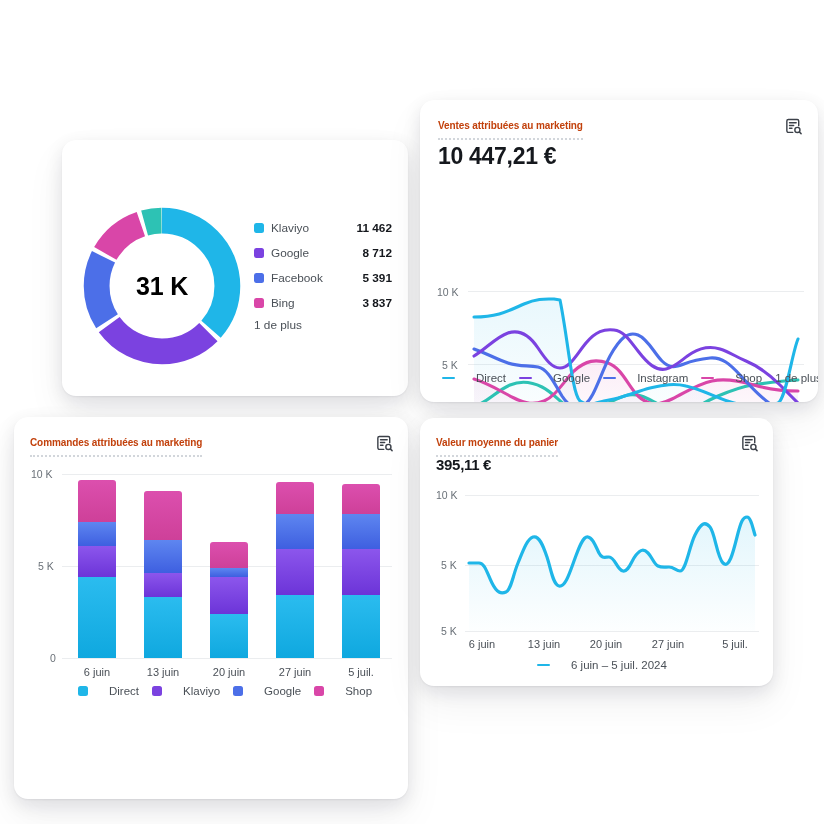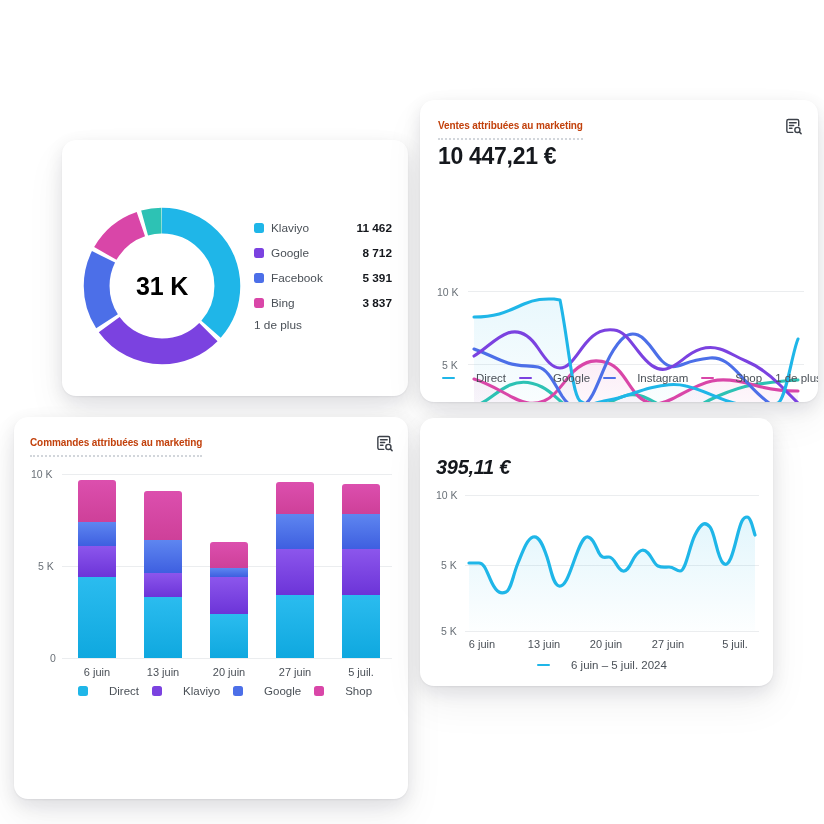--- a/index.html
+++ b/index.html
@@ -386,22 +386,35 @@
         <span>Google</span>
       </div>
       <div class="legend-item">
         <span class="swatch-sq" style="background:#D946A8"></span>
         <span>Shop</span>
       </div>
     </div>
   </div>
 
   <div class="card" id="card-panier">
-
-    <div class="big-value" style="left:16px; top:38px; font-size:20px;font-style:italic;">395,11 €</div>
+    <div class="card-head" style="left:16px; right:14px; top:16px;">
+      <div class="card-title">Valeur moyenne du panier</div>
+      <div class="card-icon">
+        <svg viewBox="0 0 20 20" fill="none" stroke="currentColor" stroke-width="1.5" stroke-linecap="round" stroke-linejoin="round">
+          <path d="M15.5 9.2V4.2a1.6 1.6 0 0 0-1.6-1.6H4.6A1.6 1.6 0 0 0 3 4.2v10.4a1.6 1.6 0 0 0 1.6 1.6h4.6"></path>
+          <path d="M5.8 6.1h7"></path>
+            <path d="M5.8 9h4.4"></path>
+            <path d="M5.8 11.9h2.6"></path>
+          <circle cx="14.1" cy="13.6" r="2.7"></circle>
+          <path d="M16.2 15.7 18 17.5"></path>
+        </svg>
+      </div>
+    </div>
+
+    <div class="big-value" style="left:16px; top:38px; font-size:15px;">395,11 €</div>
 
     <div class="axis-label" style="left:16px; top:71px;">10 K</div>
     <div class="axis-label" style="left:21px; top:141px;">5 K</div>
     <div class="axis-label" style="left:21px; top:207px;">5 K</div>
 
     <div class="gridline" style="left:45px; right:14px; top:77px;"></div>
     <div class="gridline" style="left:45px; right:14px; top:147px;"></div>
     <div class="gridline" style="left:45px; right:14px; top:213px;"></div>
 
     <svg style="position:absolute; left:45px; top:77px; width:294px; height:136px;" viewBox="0 0 294 136" preserveAspectRatio="none">

